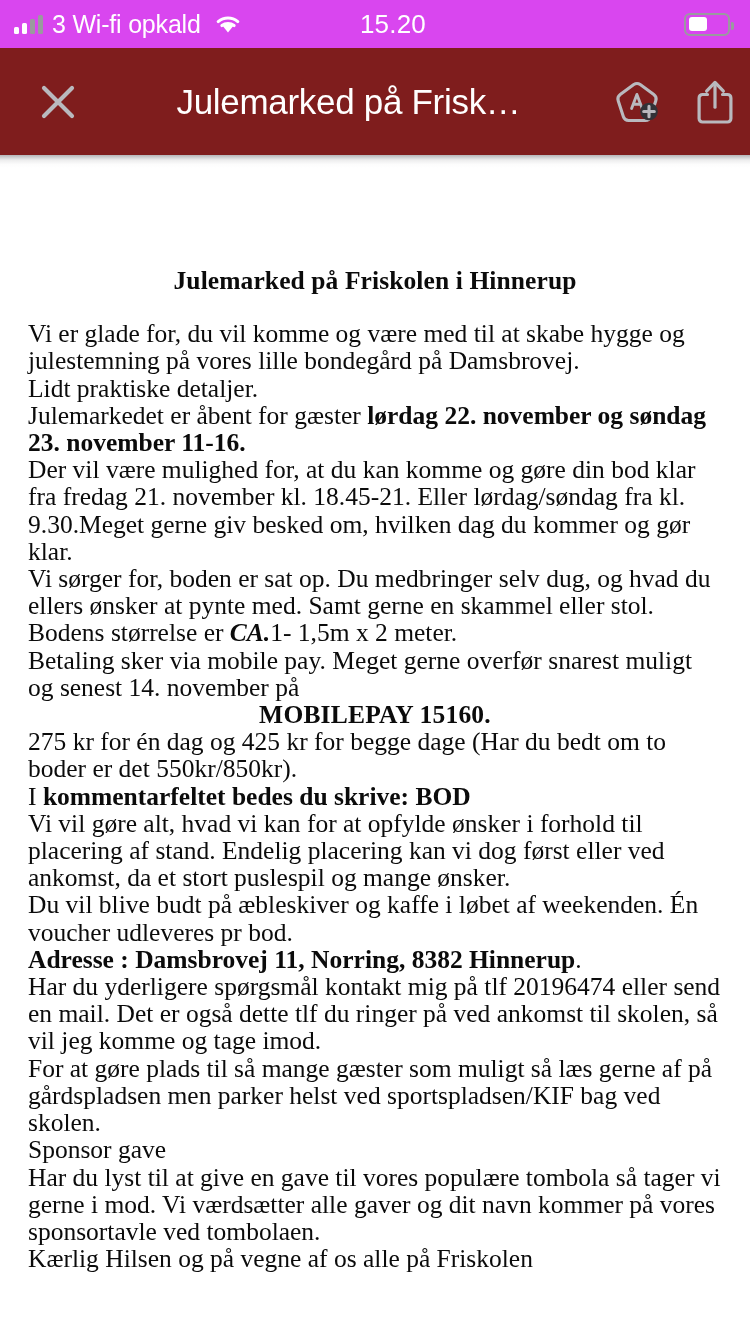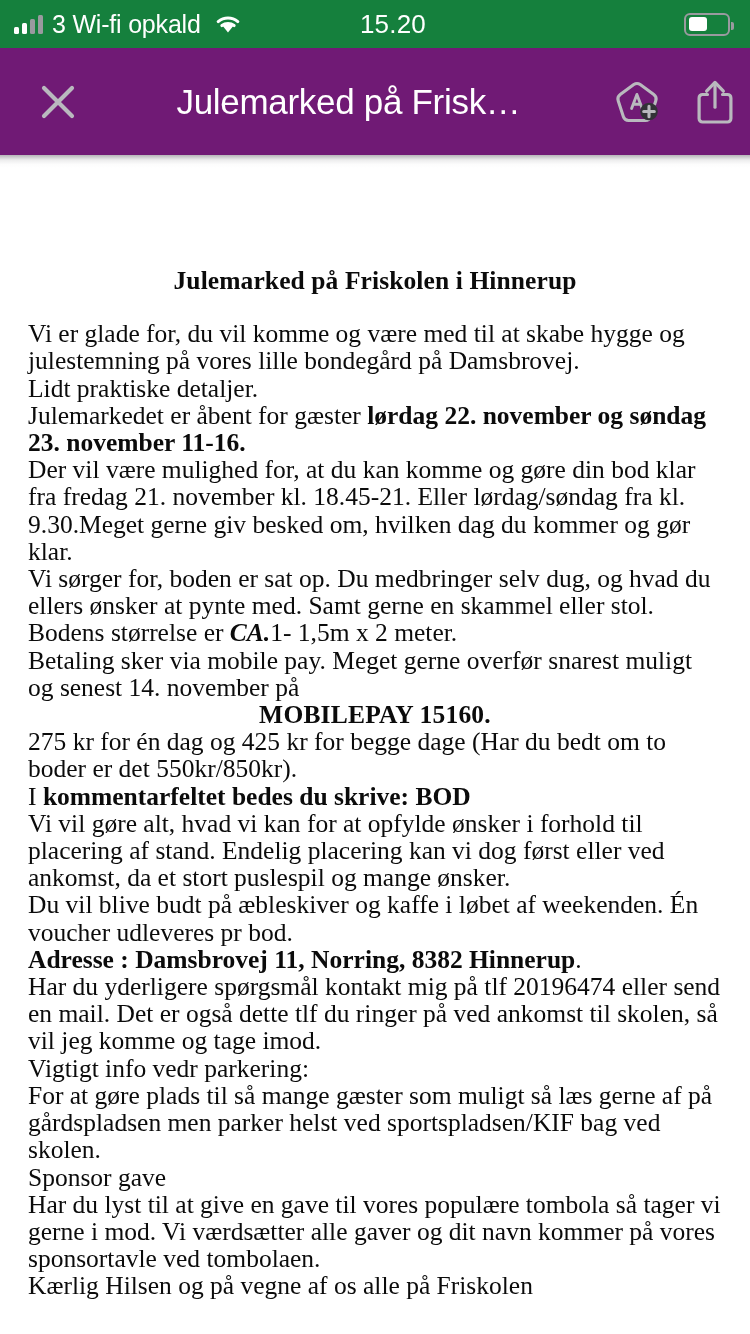--- a/index.html
+++ b/index.html
@@ -18,21 +18,21 @@
     width: 750px;
     height: 1334px;
     background: #ffffff;
     overflow: hidden;
   }
 
   
   .statusbar {
     position: relative;
     height: 48px;
-    background: #15803d;
+    background: #d946ef;
     display: flex;
     align-items: center;
     padding: 0 20px 0 14px;
     color: #ffffff;
   }
   .sb-left {
     display: flex;
     align-items: center;
     gap: 9px;
     flex: 0 0 auto;
@@ -109,21 +109,21 @@
     height: 100%;
     width: 50%;
     background: #ffffff;
     border-radius: 3px;
   }
 
   
   .navbar {
     position: relative;
     height: 107px;
-    background: #701a75;
+    background: #7f1d1d;
     display: flex;
     align-items: center;
     padding: 0 11px 0 32px;
   }
   .nav-btn {
     flex: 0 0 auto;
     display: flex;
     align-items: center;
     justify-content: center;
     cursor: pointer;
@@ -267,21 +267,20 @@
           <p class="para"><span>Der vil være mulighed for, at du kan komme og gøre din bod klar fra fredag 21. november kl. 18.45-21. Eller lørdag/søndag fra kl. 9.30.Meget gerne giv besked om, hvilken dag du kommer og gør klar.</span></p>
           <p class="para"><span>Vi sørger for, boden er sat op. Du medbringer selv dug, og hvad du ellers ønsker at pynte med. Samt gerne en skammel eller stol. Bodens størrelse er </span><span class="bi">CA.</span><span>1- 1,5m x 2 meter.</span></p>
           <p class="para"><span>Betaling sker via mobile pay. Meget gerne overfør snarest muligt og senest 14. november på</span></p>
           <p class="para centered-line"><b>MOBILEPAY 15160.</b></p>
           <p class="para"><span>275 kr  for én dag og 425 kr for begge dage (Har du bedt om to boder er det 550kr/850kr).</span></p>
           <p class="para"><span>I </span><b>kommentarfeltet bedes du skrive: BOD</b></p>
           <p class="para"><span>Vi vil gøre alt, hvad vi kan for at opfylde ønsker i forhold til placering af stand.  Endelig placering kan vi dog først eller ved ankomst, da et stort puslespil og mange ønsker.</span></p>
           <p class="para"><span>Du vil blive budt på æbleskiver og kaffe i løbet af weekenden. Én voucher udleveres pr bod.</span></p>
           <p class="para"><b>Adresse :  Damsbrovej 11, Norring, 8382 Hinnerup</b><span>.</span></p>
           <p class="para"><span>Har du yderligere spørgsmål kontakt mig på tlf 20196474 eller send en mail.  Det er også dette tlf du ringer på ved ankomst til skolen, så vil jeg komme og tage imod.</span></p>
-          <p class="para"><span>Vigtigt info vedr parkering:</span></p>
           <p class="para"><span>For at gøre plads til så mange gæster som muligt så læs gerne af på gårdspladsen men parker helst ved sportspladsen/KIF bag ved skolen.</span></p>
           <p class="para"><span>Sponsor gave</span></p>
           <p class="para"><span>Har du lyst til at give en gave til vores populære tombola så tager vi gerne i mod. Vi værdsætter alle gaver og dit navn kommer på vores sponsortavle ved tombolaen.</span></p>
           <p class="para"><span>Kærlig Hilsen og på vegne af os alle på Friskolen</span></p>
         </div>
     </div>
   </div>
 
 </div>
 

